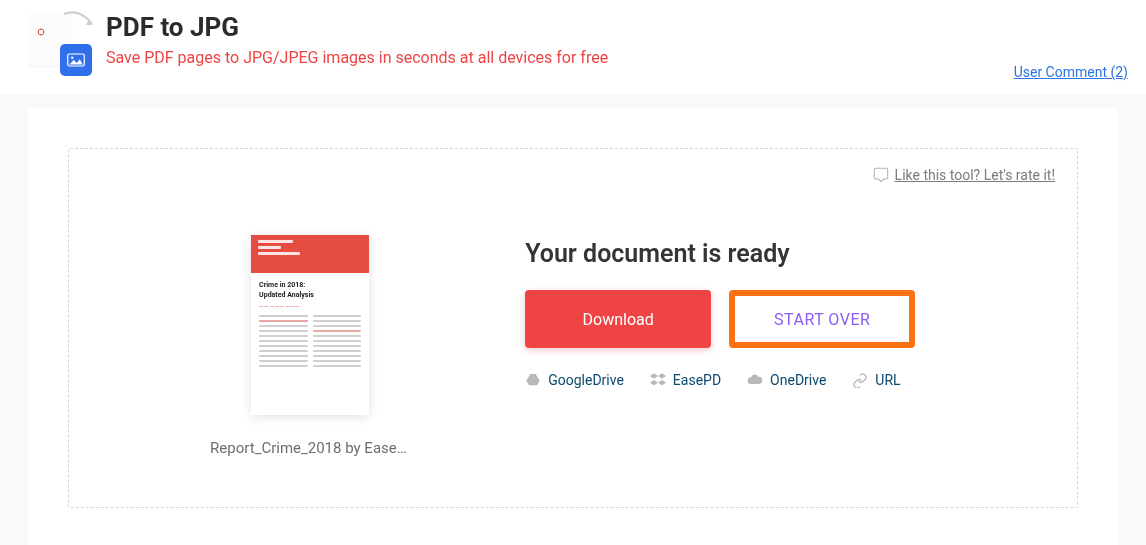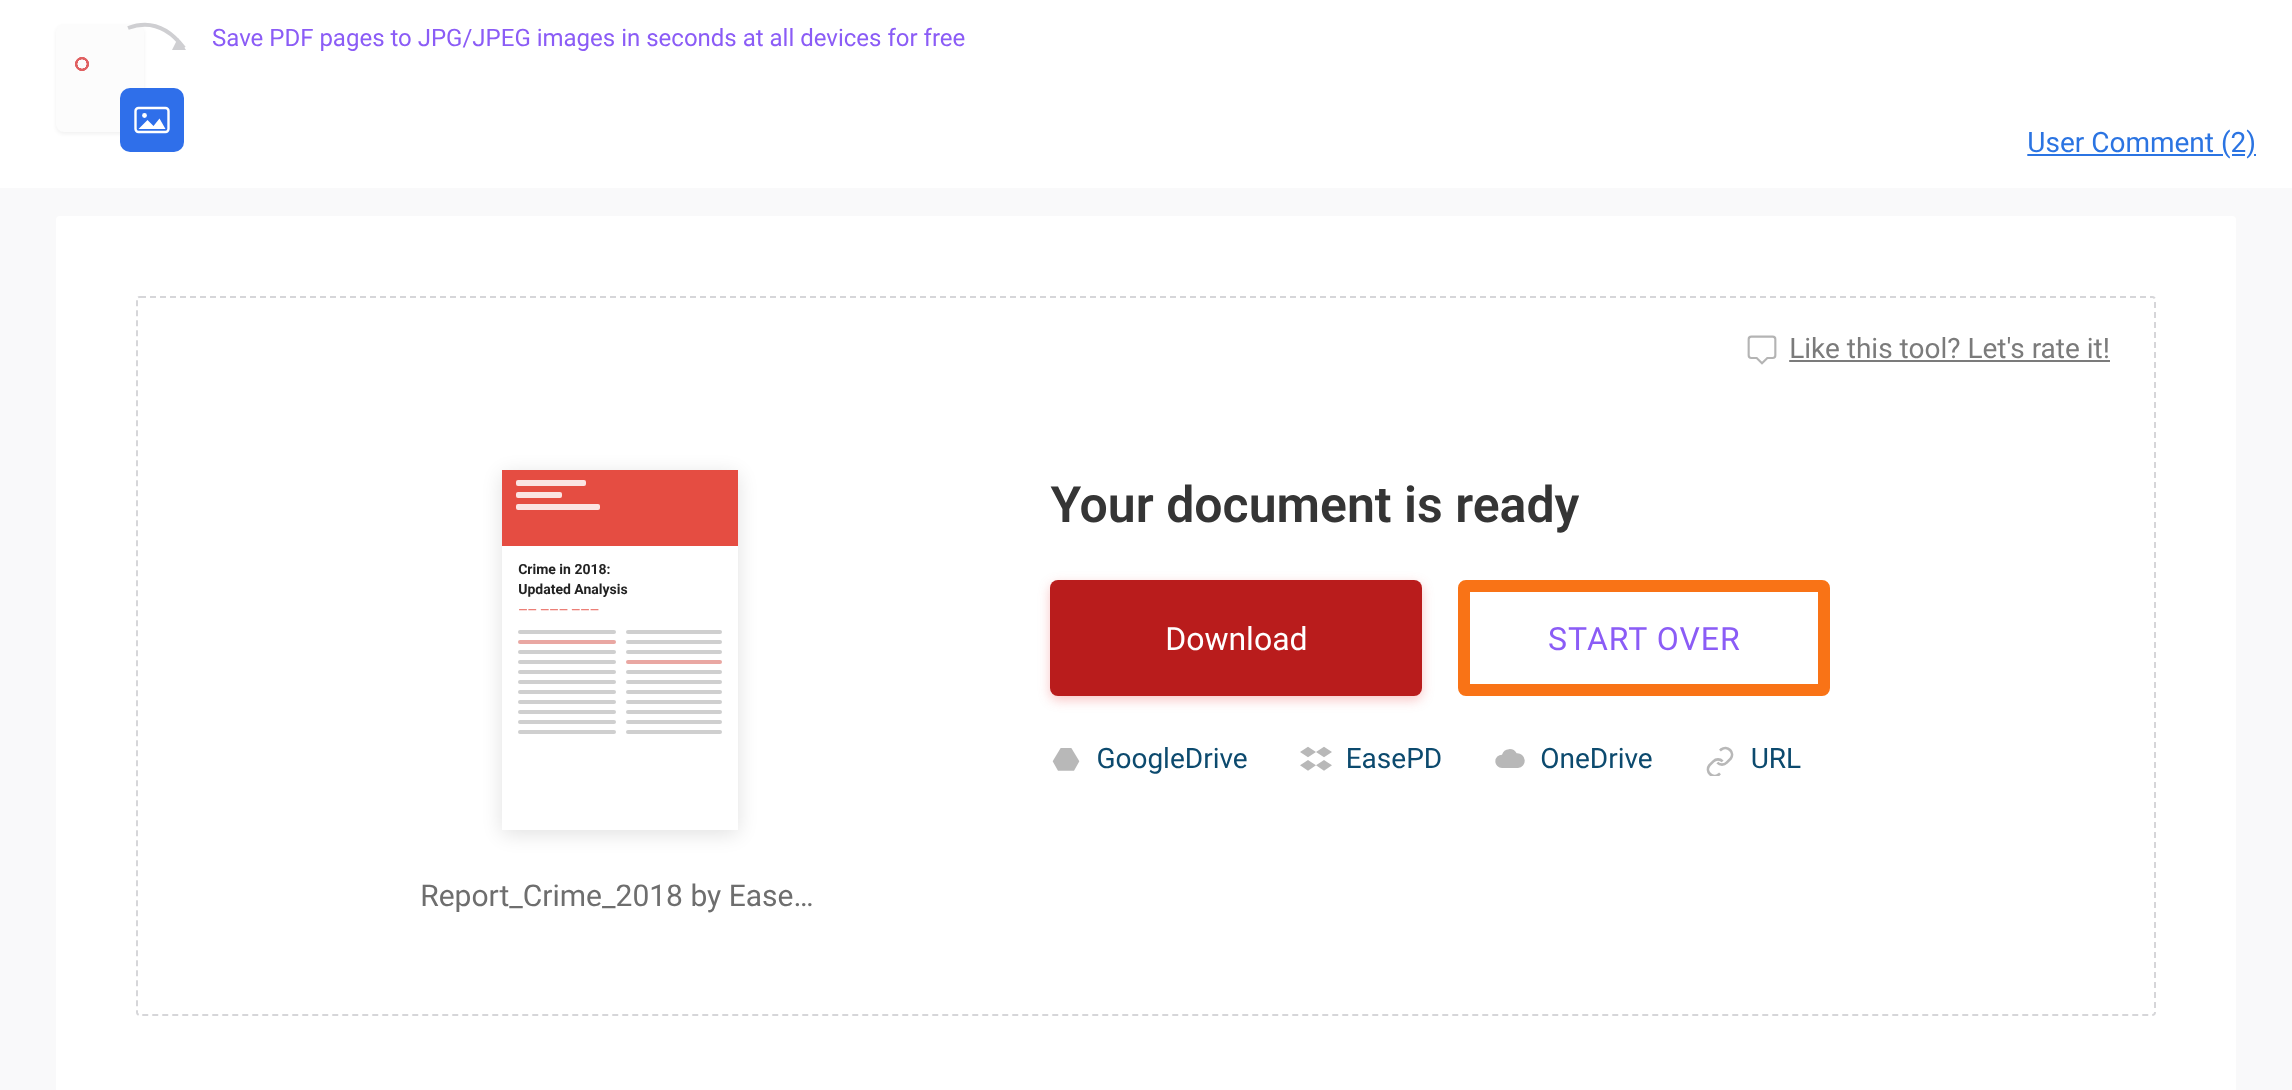--- a/index.html
+++ b/index.html
@@ -62,22 +62,22 @@
     justify-content: center;
   }
   .jpg-front svg { width: 18px; height: 14px; }
   .header-text h1 {
     font-size: 26px;
     font-weight: 700;
     color: #2b2b2b;
     margin-bottom: 6px;
   }
   .header-text p {
-    font-size: 12px;
-    color: #8b5cf6;
+    font-size: 16px;
+    color: #ef4444;
   }
   .user-comment {
     position: absolute;
     right: 18px;
     bottom: 14px;
     color: #2b74e2;
     font-size: 14px;
     text-decoration: underline;
     cursor: pointer;
   }
@@ -194,21 +194,21 @@
     width: 186px;
     border-radius: 4px;
     font-size: 16px;
     display: flex;
     align-items: center;
     justify-content: center;
     cursor: pointer;
     user-select: none;
   }
   .btn-primary {
-    background: #b91c1c;
+    background: #ef4444;
     color: #fff;
     border: none;
     box-shadow: 0 2px 6px rgba(239,91,91,0.35);
   }
   .btn-secondary {
     background: #fff;
     color: #8b5cf6;
     border: 6px solid #f97316;
     letter-spacing: 0.5px;
   }
@@ -239,20 +239,21 @@
     </svg>
     <div class="jpg-front">
       <svg viewBox="0 0 24 18">
           <rect x="1" y="1" width="22" height="16" rx="2" fill="none" stroke="#fff" stroke-width="1.6"></rect>
           <circle cx="7" cy="6" r="1.6" fill="#fff"></circle>
           <path d="M3 15 L9 9 L13 13 L17 8 L21 15 Z" fill="#fff"></path>
         </svg>
     </div>
   </div>
   <div class="header-text">
+    <h1>PDF to JPG</h1>
     <p>Save PDF pages to JPG/JPEG images in seconds at all devices for free</p>
   </div>
   <a class="user-comment">User Comment (2)</a>
 </div>
 
 <div class="main-card">
   <div class="dashed-box">
 
     <div class="rate-link">
       <svg width="16" height="16" viewBox="0 0 24 24">

